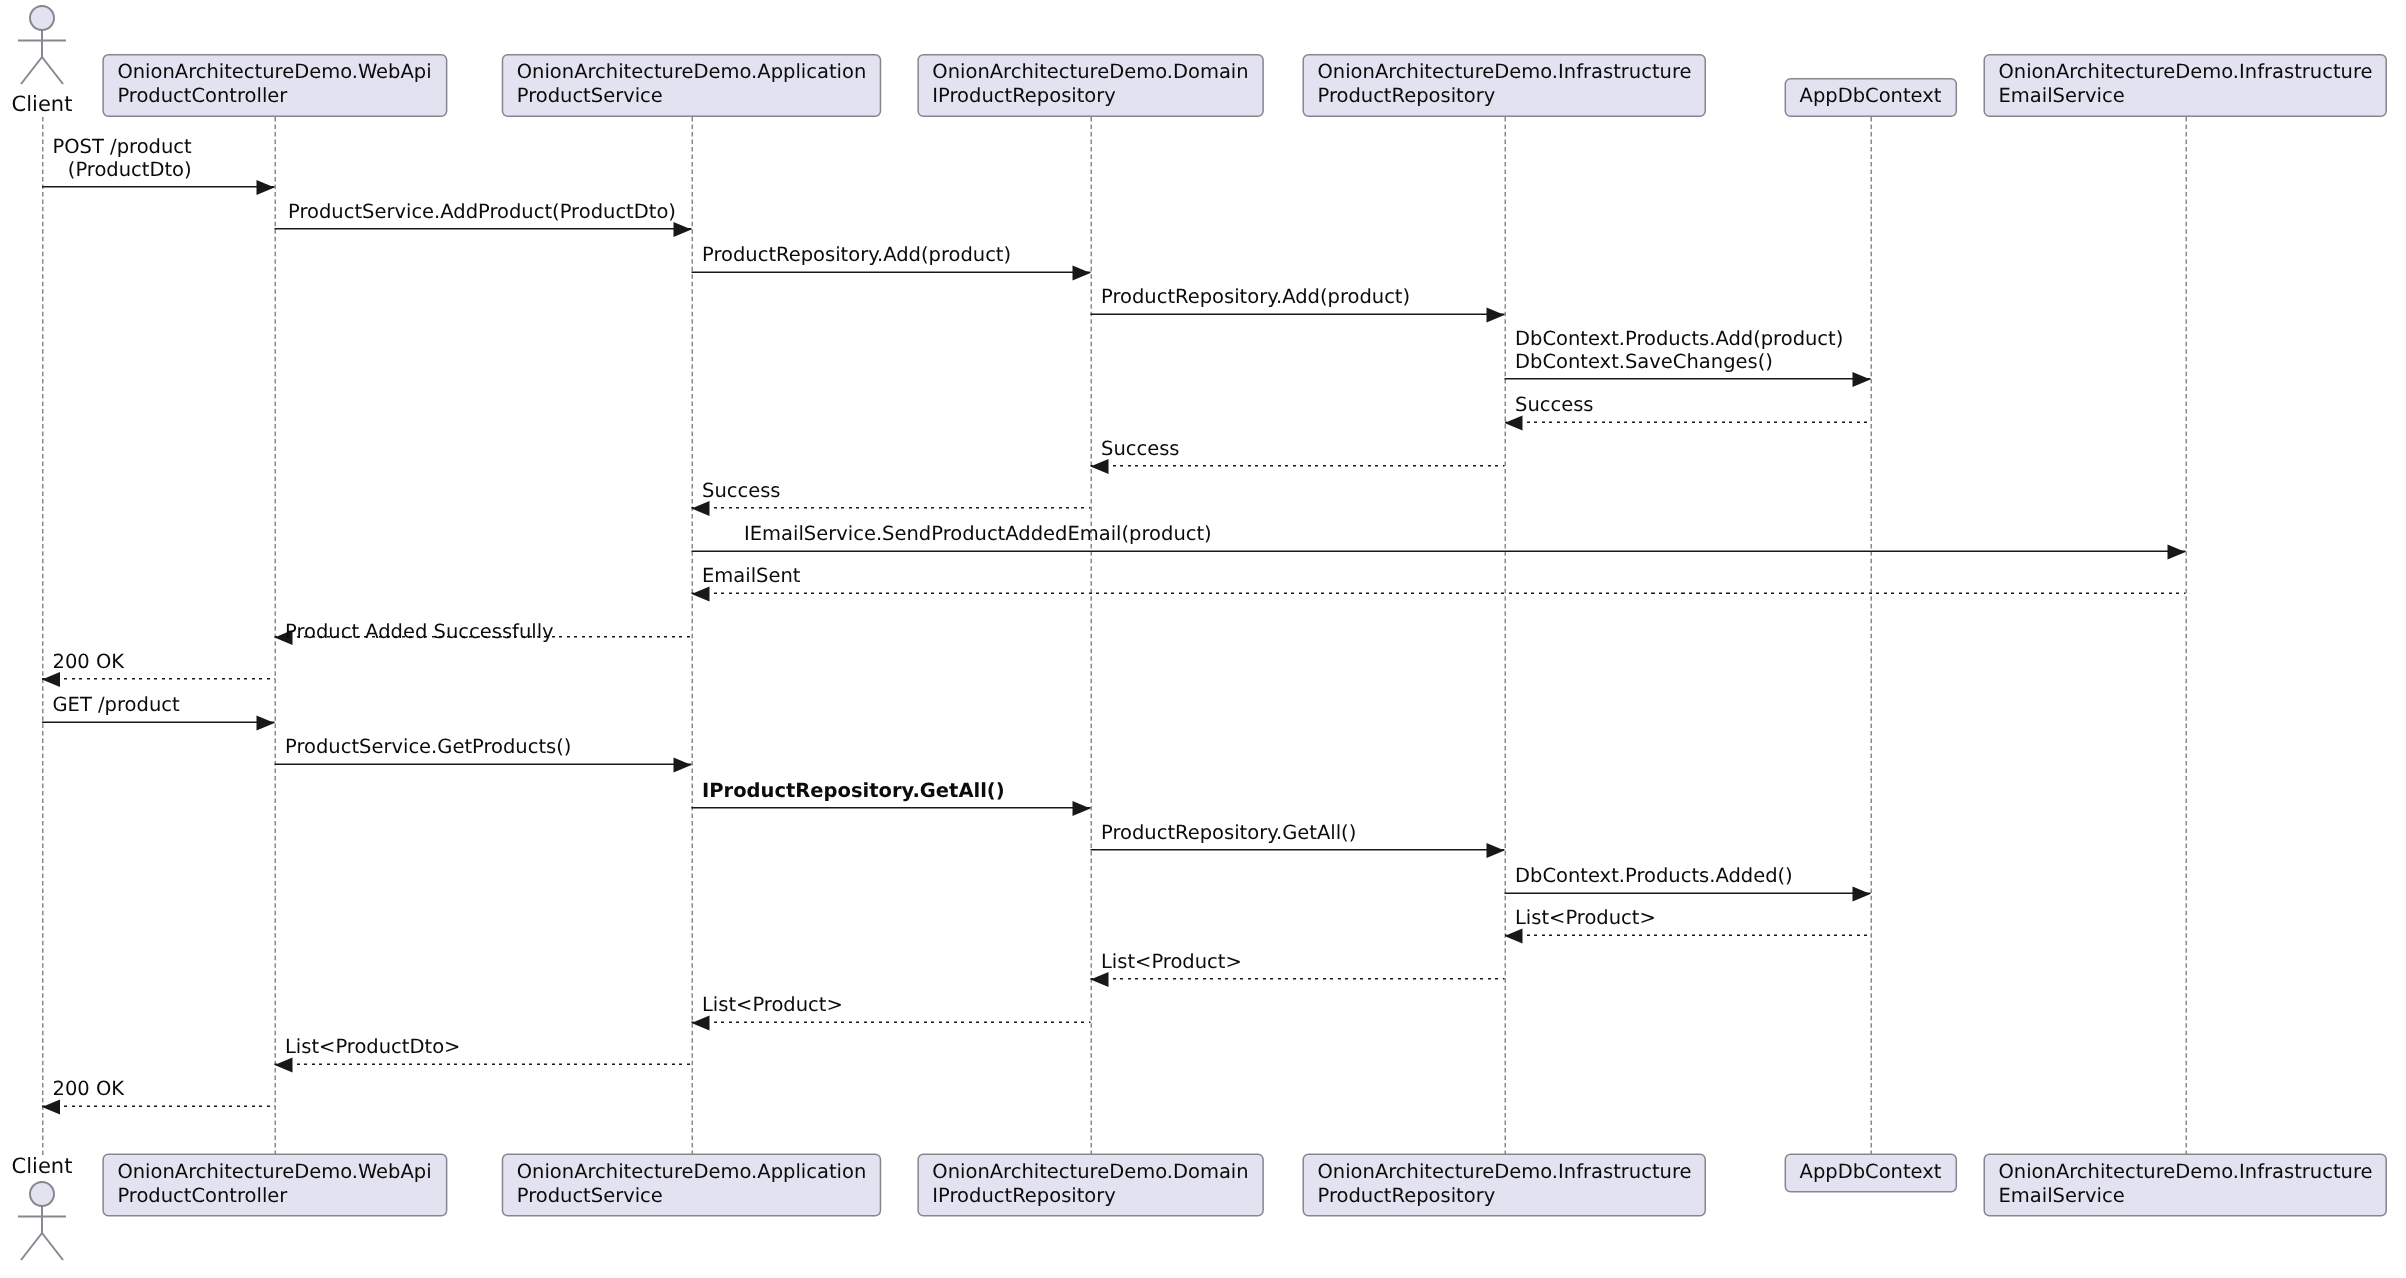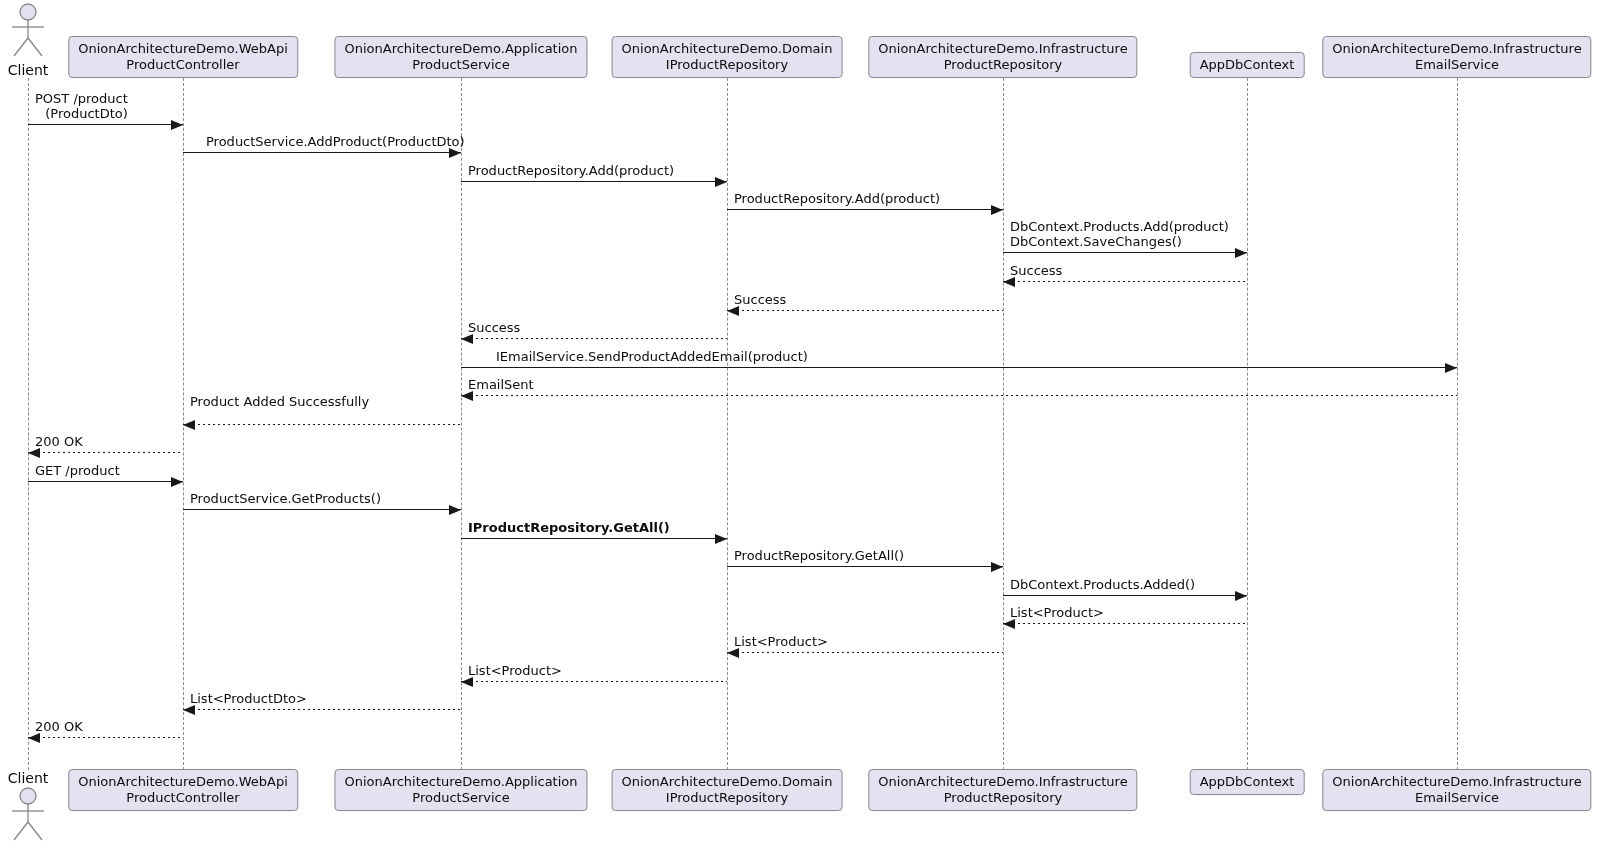--- a/index.html
+++ b/index.html
@@ -8,21 +8,21 @@
   }
   html,body{margin:0;padding:0;background:var(--bg);}
   #diagram{
     position:relative;width:1604px;height:852px;overflow:hidden;background:var(--bg);
     font-family:"DejaVu Sans","Liberation Sans",sans-serif;color:var(--text);
   }
   .lifeline{position:absolute;width:0;border-left:1px dashed var(--lifeline);}
   .participant{
     position:absolute;transform:translateX(-50%);
     background:var(--fill);border:1px solid var(--border);border-radius:4px;
-    padding:4px 9px;text-align:center;box-sizing:border-box;
+    padding:4px 9px;text-align:left;box-sizing:border-box;
   }
   .pline{font-size:13px;line-height:16px;color:var(--text);white-space:nowrap;}
   .actor{position:absolute;transform:translateX(-50%);display:flex;flex-direction:column;align-items:center;}
   .actor-label{font-size:14px;line-height:16px;color:var(--text);white-space:nowrap;}
   .mline{position:absolute;height:1px;}
   .mline.solid{background:var(--arrow);}
   .mline.ret{background:repeating-linear-gradient(90deg,var(--arrow) 0 2px,transparent 2px 5px);}
   .mhead{position:absolute;width:0;height:0;border-top:5px solid transparent;border-bottom:5px solid transparent;}
   .mhead.right{border-left:12px solid var(--arrow);}
   .mhead.left{border-right:12px solid var(--arrow);}
@@ -114,21 +114,21 @@
       <div class="mline solid" style="left: 28px; top: 124px; width: 155px;"></div>
       <div class="mhead right" style="top: 119.5px; left: 171px;"></div>
       <div class="mlabel" style="left: 35px; top: 91px; text-align: right;">
         <div class="mtext">POST /product</div>
         <div class="mtext">(ProductDto)</div>
       </div>
     </div>
     <div class="message">
       <div class="mline solid" style="left: 183px; top: 152px; width: 278px;"></div>
       <div class="mhead right" style="top: 147.5px; left: 449px;"></div>
-      <div class="mlabel" style="left: 206px; top: 134px;">
+      <div class="mlabel" style="left: 192px; top: 134px;">
         <div class="mtext">ProductService.AddProduct(ProductDto)</div>
       </div>
     </div>
     <div class="message">
       <div class="mline solid" style="left: 461px; top: 181px; width: 266px;"></div>
       <div class="mhead right" style="top: 176.5px; left: 715px;"></div>
       <div class="mlabel" style="left: 468px; top: 163px;">
         <div class="mtext">ProductRepository.Add(product)</div>
       </div>
     </div>
@@ -178,21 +178,21 @@
     <div class="message">
       <div class="mline ret" style="left: 461px; top: 395px; width: 996px;"></div>
       <div class="mhead left" style="top: 390.5px; left: 461px;"></div>
       <div class="mlabel" style="left: 468px; top: 377px;">
         <div class="mtext">EmailSent</div>
       </div>
     </div>
     <div class="message">
       <div class="mline ret" style="left: 183px; top: 424px; width: 278px;"></div>
       <div class="mhead left" style="top: 419.5px; left: 183px;"></div>
-      <div class="mlabel" style="left: 190px; top: 394px;">
+      <div class="mlabel" style="left: 190px; top: 414px;">
         <div class="mtext">Product Added Successfully</div>
       </div>
     </div>
     <div class="message">
       <div class="mline ret" style="left: 28px; top: 452px; width: 155px;"></div>
       <div class="mhead left" style="top: 447.5px; left: 28px;"></div>
       <div class="mlabel" style="left: 35px; top: 434px;">
         <div class="mtext">200 OK</div>
       </div>
     </div>

